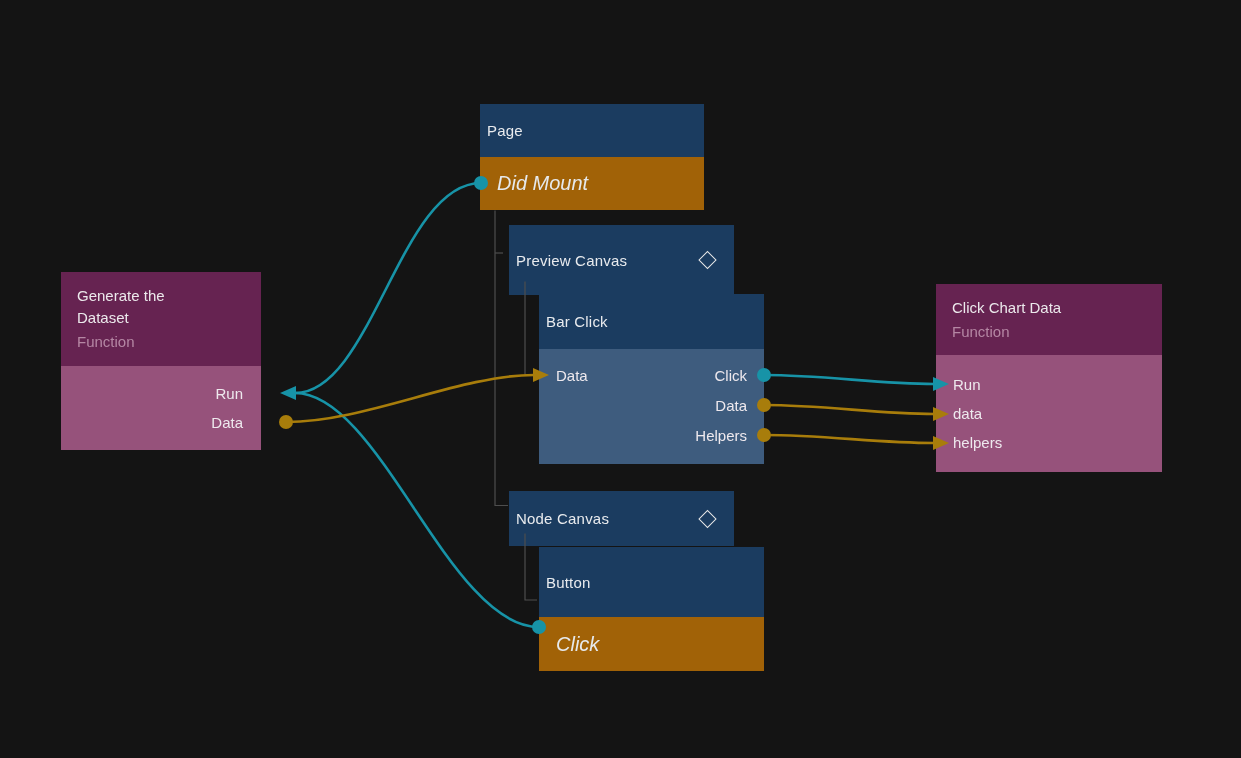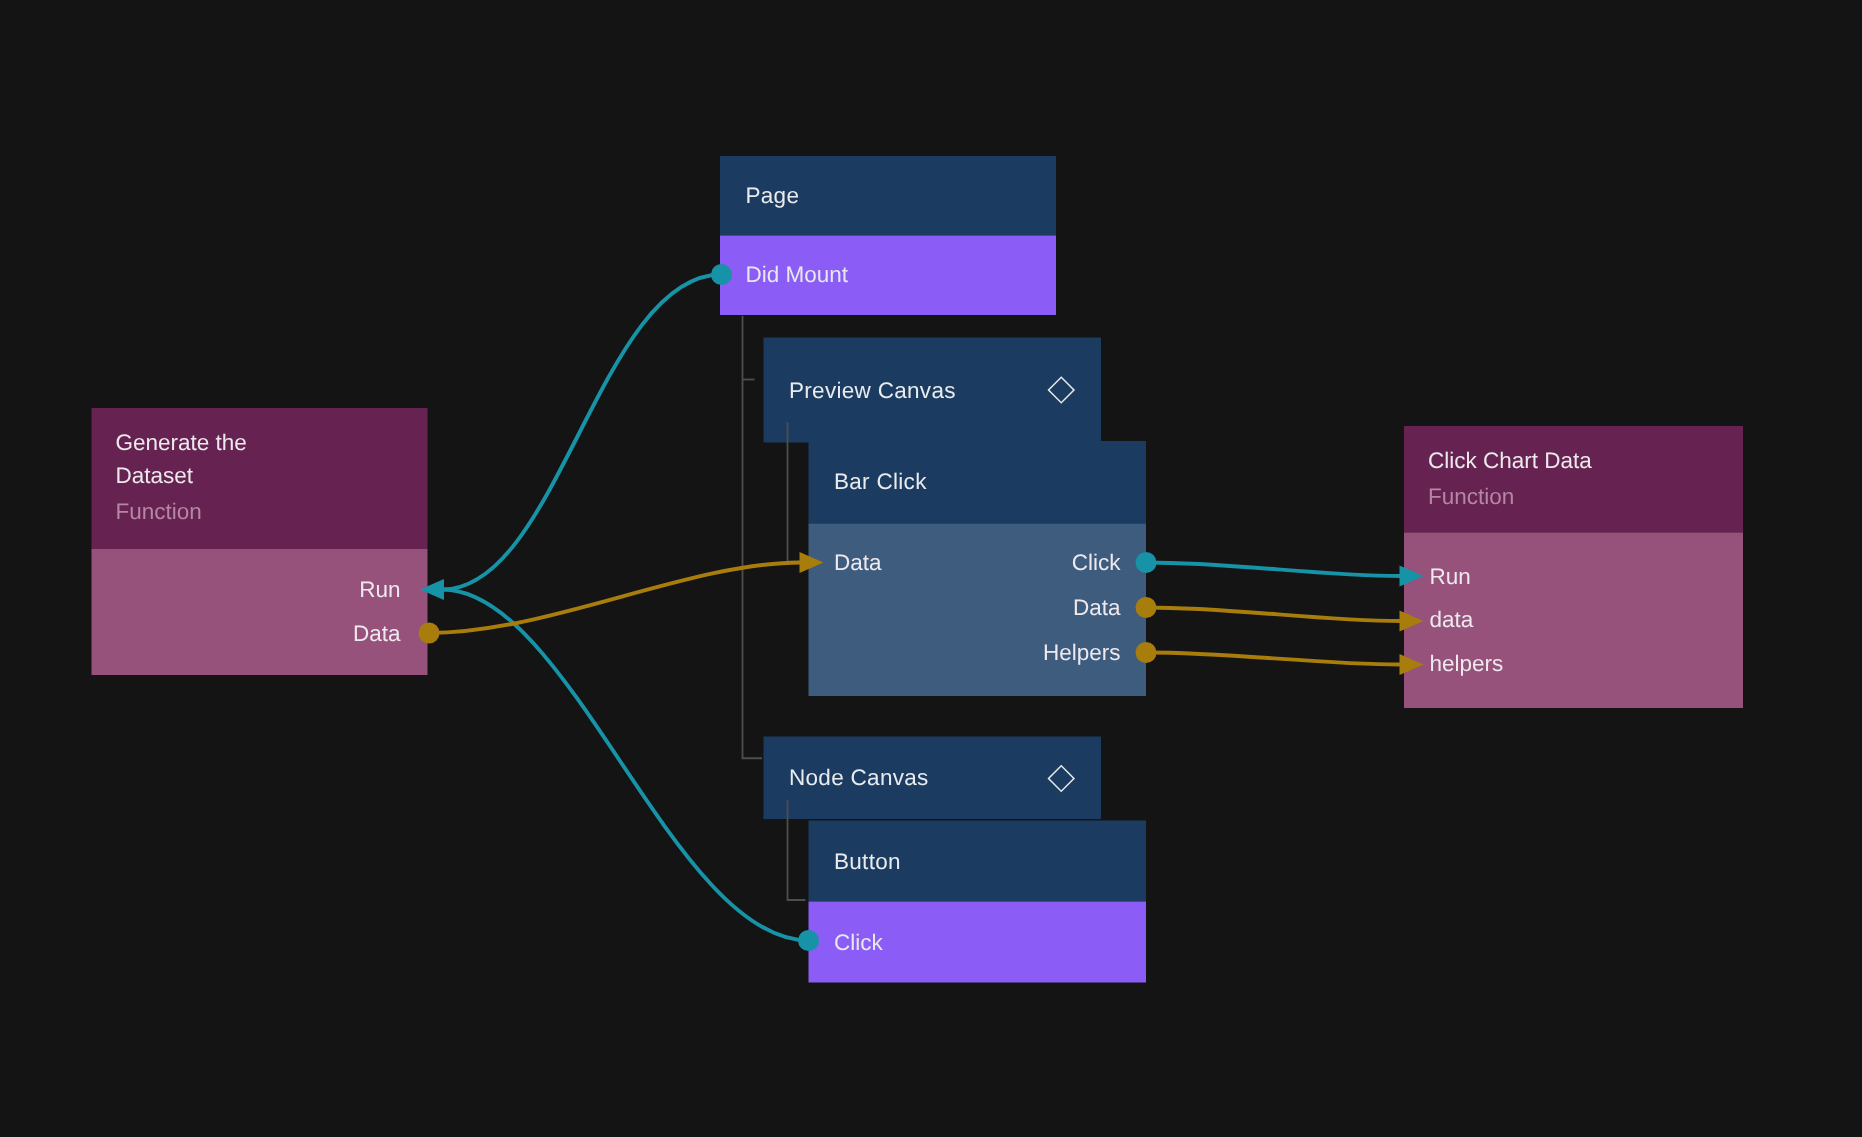--- a/index.html
+++ b/index.html
@@ -1,25 +1,25 @@
 <!DOCTYPE html>
 <html><head>
 <meta charset="utf-8">
 <style>
   html,body{margin:0;padding:0;background:#141414;width:1241px;height:758px;overflow:hidden;
     font-family:"Liberation Sans",sans-serif;}
   .canvas{position:relative;width:1241px;height:758px;background:#141414;}
   .wires{position:absolute;left:0;top:0;width:1241px;height:758px;z-index:5;pointer-events:none;}
 
   .node{position:absolute;z-index:2;}
-  .hdr{display:flex;align-items:center;padding:0 17px;box-sizing:border-box;
+  .hdr{display:flex;align-items:center;padding:0 7px;box-sizing:border-box;
     color:#e9ebee;font-size:15px;font-weight:500;letter-spacing:.2px;}
   .hdr-blue{background:#1b3c60;}
-  .row-blue{background:#8b5cf6;display:flex;align-items:center;padding:0 17px;box-sizing:border-box;
-    color:#e6e9ec;font-size:15px;}
+  .row-blue{background:#a16207;display:flex;align-items:center;padding:0 17px;box-sizing:border-box;
+    color:#e6e9ec;font-size:20px;font-style:italic;}
   .hdr-fn{background:#662351;display:block;padding:13px 16px 0 16px;}
   .body-fn{background:#96527b;box-sizing:border-box;}
   .node-title{color:#ece9ec;font-size:15px;font-weight:500;line-height:22px;}
   .node-sub{color:#b587a4;font-size:15px;font-weight:400;line-height:24px;margin-top:1px;}
   .port-row{height:29px;display:flex;align-items:center;color:#eee9ee;font-size:15px;}
   .port-right{justify-content:flex-end;padding-right:18px;}
   .port-left{justify-content:flex-start;padding-left:17px;}
 
   .diamond-icon{position:absolute;right:20px;top:50%;width:11px;height:11px;
     border:1.6px solid #e8e8e8;transform:translateY(-50%) rotate(45deg);}
@@ -35,24 +35,24 @@
   .node--barchart{left:539px;top:294px;width:225px;}
   .node--barchart .hdr{height:55px;}
   .node--barchart .body{background:#3e5c7e;padding:11px 17px 9px 17px;box-sizing:border-box;height:115px;}
   .bc-grid{display:grid;grid-template-columns:1fr 1fr;}
   .bc-grid .port-row{height:30px;}
 
   .node--nodecanvas{left:509px;top:478px;width:225px;margin-top:13px;}
   .node--nodecanvas .hdr{height:55px;position:relative;width:100%;}
 
   .node--button{left:539px;top:547px;width:225px;}
-  .node--button .hdr{height:54px;}
+  .node--button .hdr{height:70px;}
   .node--button .row-blue{height:54px;}
 
-  .node--generate{left:61px;top:272px;width:224px;}
+  .node--generate{left:61px;top:272px;width:200px;}
   .node--generate .hdr-fn{height:94px;box-sizing:border-box;}
   .node--generate .node-title{max-width:120px;}
   .node--generate .body-fn{height:84px;padding-top:13px;}
 
   .node--ccd{left:936px;top:284px;width:226px;}
   .node--ccd .hdr-fn{height:71px;box-sizing:border-box;}
   .node--ccd .body-fn{height:117px;padding-top:15px;}
 </style>
 </head>
 <body>

